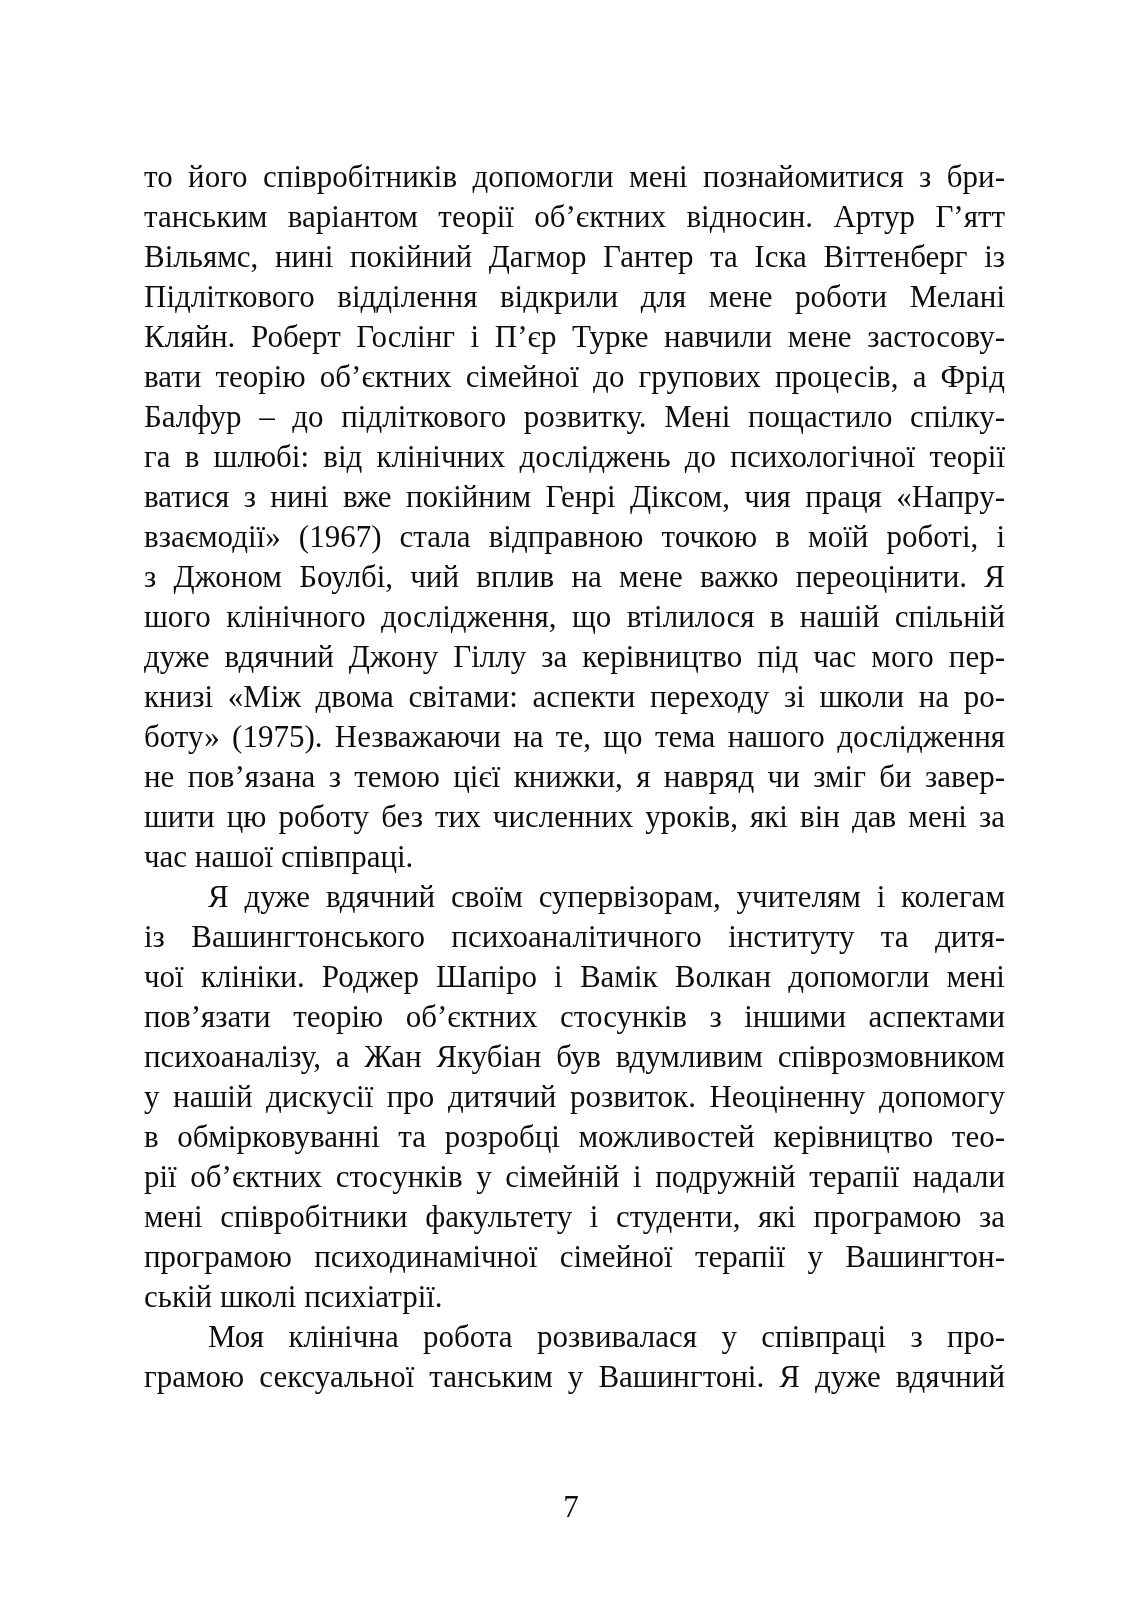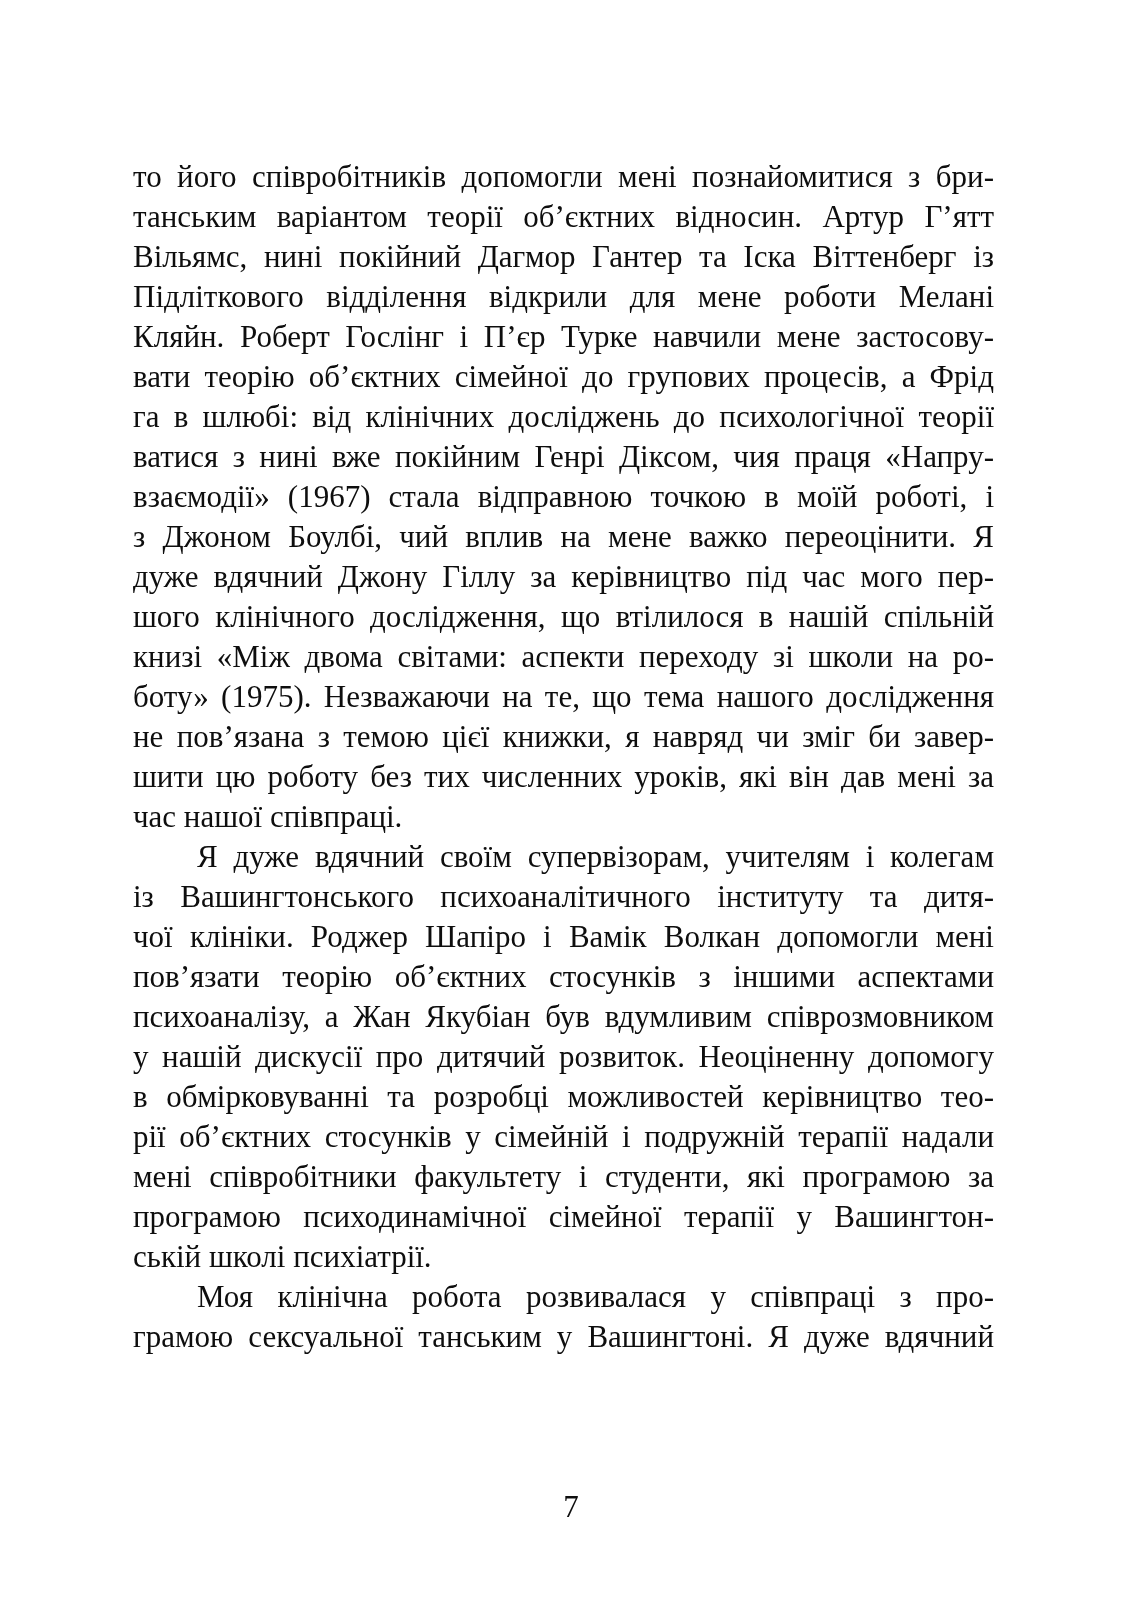--- a/index.html
+++ b/index.html
@@ -12,21 +12,21 @@
     position: relative;
     width: 1142px;
     height: 1615px;
     background: #ffffff;
     overflow: hidden;
     font-family: "Liberation Serif", "DejaVu Serif", serif;
     color: #0e0e0e;
   }
   .text-block {
     position: absolute;
-    left: 133px;
+    left: 144px;
     top: 157px;
     width: 861px;
     font-size: 31px;
     line-height: 40px;
     -webkit-font-smoothing: antialiased;
   }
   .paragraph {
     margin: 0;
   }
   .paragraph + .paragraph {
@@ -58,26 +58,27 @@
 
 <div class="page">
   <div class="text-block" id="text-block">
       <div class="paragraph">
         <div class="line">то його співробітників допомогли мені познайомитися з бри-</div>
         <div class="line">танським варіантом теорії об’єктних відносин. Артур Г’ятт</div>
         <div class="line">Вільямс, нині покійний Дагмор Гантер та Іска Віттенберг із</div>
         <div class="line">Підліткового відділення відкрили для мене роботи Мелані</div>
         <div class="line">Кляйн. Роберт Гослінг і П’єр Турке навчили мене застосову-</div>
         <div class="line">вати теорію об’єктних сімейної до групових процесів, а Фрід</div>
+        <div class="line">Балфур – до підліткового розвитку. Мені пощастило спілку-</div>
         <div class="line">га в шлюбі: від клінічних досліджень до психологічної теорії</div>
         <div class="line">ватися з нині вже покійним Генрі Діксом, чия праця «Напру-</div>
         <div class="line">взаємодії» (1967) стала відправною точкою в моїй роботі, і</div>
         <div class="line">з Джоном Боулбі, чий вплив на мене важко переоцінити. Я</div>
+        <div class="line">шого клінічного дослідження, що втілилося в нашій спільній</div>
         <div class="line">дуже вдячний Джону Гіллу за керівництво під час мого пер-</div>
-        <div class="line">шого клінічного дослідження, що втілилося в нашій спільній</div>
         <div class="line">книзі «Між двома світами: аспекти переходу зі школи на ро-</div>
         <div class="line">боту» (1975). Незважаючи на те, що тема нашого дослідження</div>
         <div class="line">не пов’язана з темою цієї книжки, я навряд чи зміг би завер-</div>
         <div class="line">шити цю роботу без тих численних уроків, які він дав мені за</div>
         <div class="line no-stretch">час нашої співпраці.</div>
       </div>
       <div class="paragraph">
         <div class="line indent">Я дуже вдячний своїм супервізорам, учителям і колегам</div>
         <div class="line">із Вашингтонського психоаналітичного інституту та дитя-</div>
         <div class="line">чої клініки. Роджер Шапіро і Вамік Волкан допомогли мені</div>

